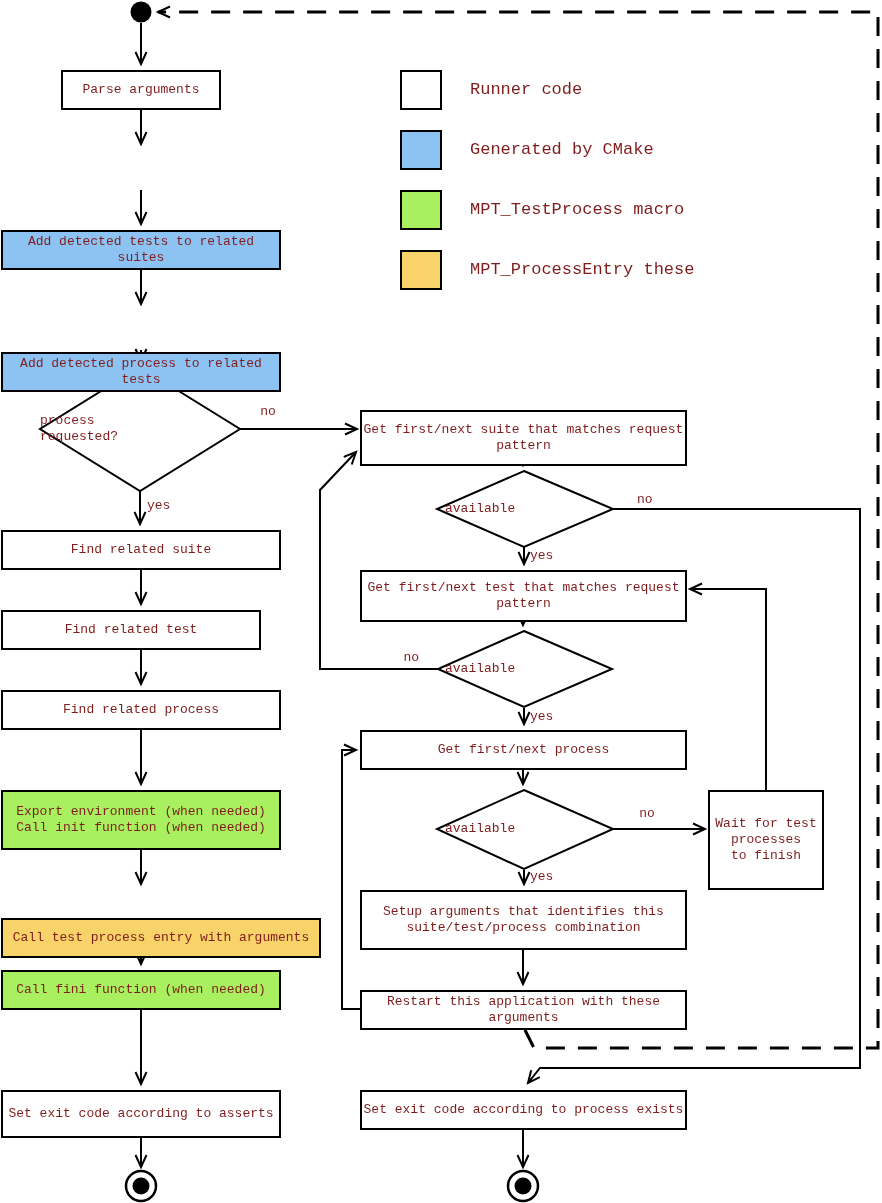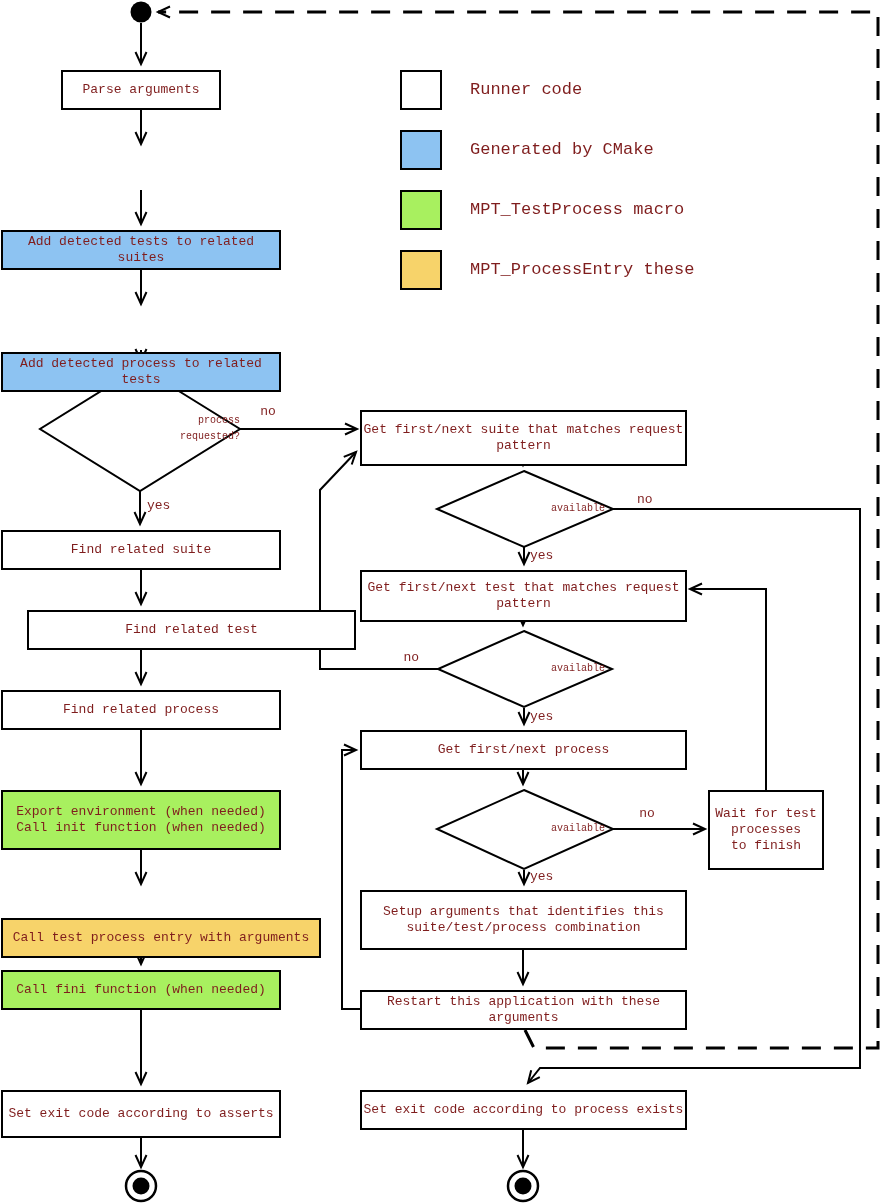--- a/index.html
+++ b/index.html
@@ -11,21 +11,21 @@
   .box{
     position:absolute;box-sizing:border-box;border:2px solid #000;background:#fff;
     display:flex;flex-direction:column;align-items:center;justify-content:center;
     text-align:center;font-size:13px;line-height:16px;
   }
   .box span{display:block;}
   .blue{background:#8DC3F2;}
   .green{background:#A8F05F;}
   .orange{background:#F7D36A;}
   .lbl{position:absolute;font-size:13px;line-height:16px;white-space:nowrap;}
-  .dlbl{position:absolute;font-size:10px;line-height:16px;text-align:right;}
+  .dlbl{position:absolute;font-size:13px;line-height:16px;text-align:left;}
   .swatch{
     position:absolute;box-sizing:border-box;width:42px;height:40px;border:2px solid #000;background:#fff;
   }
   .legend-label{position:absolute;font-size:17px;line-height:16px;white-space:nowrap;}
 </style>
 </head>
 <body>
 
 <div class="canvas">
 
@@ -91,21 +91,21 @@
 
   <div class="box blue" style="left:1px;top:324px;width:280px;height:40px;margin-top:28px;">Add detected process to related tests</div>
 
   <div class="dlbl" style="left:40px;top:413px;width:200px;">
     <span>process</span><br>
     <span>requested?</span>
   </div>
 
   <div class="box" style="left:1px;top:530px;width:280px;height:40px;">Find related suite</div>
 
-  <div class="box" style="left:1px;top:610px;width:329px;height:40px;margin-left:26px;">Find related test</div>
+  <div class="box" style="left:1px;top:610px;width:260px;height:40px;">Find related test</div>
 
   <div class="box green" style="left:1px;top:790px;width:280px;height:60px;">
     <span>Export environment (when needed)</span>
     <span>Call init function (when needed)</span>
   </div>
 
   <div class="box" style="left:1px;top:690px;width:280px;height:40px;">Find related process</div>
 
   <div class="box orange" style="left:1px;top:918px;width:320px;height:40px;text-align:center;">Call test process entry with arguments</div>
 
@@ -118,21 +118,21 @@
   <div class="dlbl" style="left:445px;top:501px;width:160px;">available</div>
 
   <div class="box" style="left:360px;top:570px;width:327px;height:52px;">Get first/next test that matches request pattern</div>
 
   <div class="dlbl" style="left:445px;top:661px;width:160px;">available</div>
 
   <div class="box" style="left:360px;top:730px;width:327px;height:40px;">Get first/next process</div>
 
   <div class="dlbl" style="left:445px;top:821px;width:160px;">available</div>
 
-  <div class="box" style="left:708px;top:790px;width:116px;height:80px;">
+  <div class="box" style="left:708px;top:790px;width:116px;height:100px;">
     <span>Wait for test</span>
     <span>processes</span>
     <span>to finish</span>
   </div>
 
   <div class="box" style="left:360px;top:890px;width:327px;height:60px;">
     <span>Setup arguments that identifies this</span>
     <span>suite/test/process combination</span>
   </div>
 

